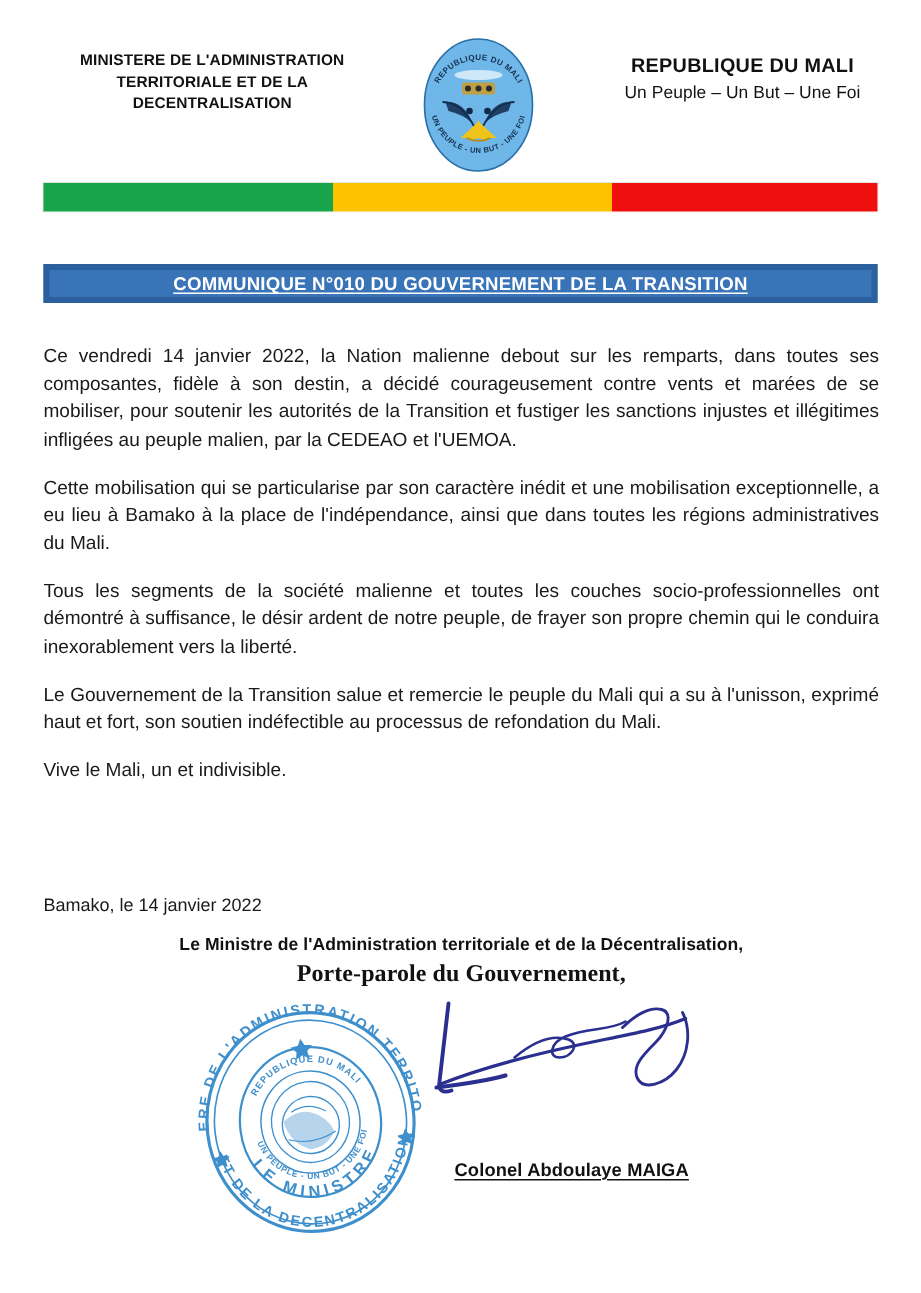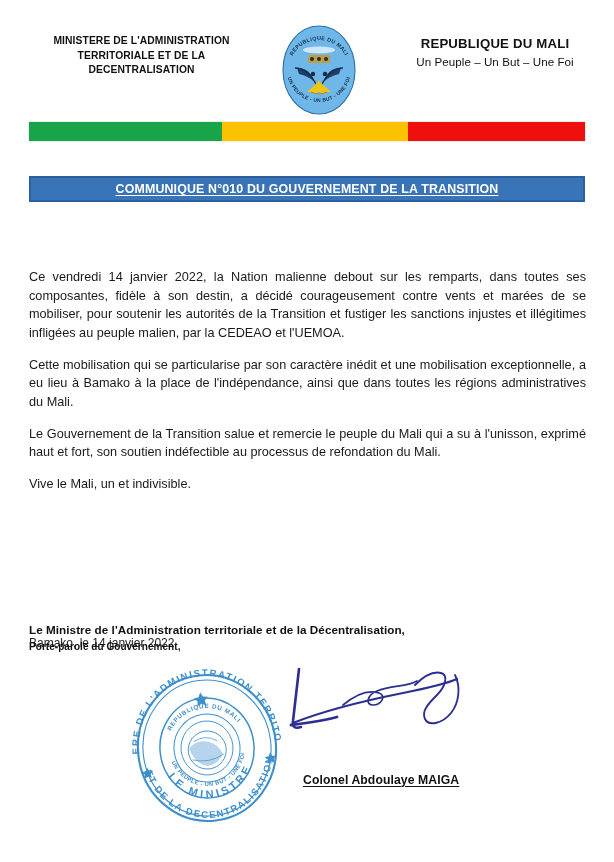--- a/index.html
+++ b/index.html
@@ -81,42 +81,41 @@
   .flag-yellow { flex: 0 0 186px; }
   .flag-red    { flex: 1 1 auto; }
 
   
   .title-banner {
     position: absolute;
     left: 29px;
     top: 176px;
     width: 556px;
     height: 26px;
-    border: 2px solid #22c55e;
+    border: 4px solid #22c55e;
     box-sizing: border-box;
     display: flex;
     align-items: center;
     justify-content: center;
   }
   .title-banner-text {
     color: #ffffff;
     font-size: 12.4px;
     font-weight: bold;
     letter-spacing: 0.15px;
     text-decoration: underline;
     text-underline-offset: 2px;
   }
 
   
   .body-text {
     position: absolute;
     left: 29px;
     top: 228px;
     width: 557px;
-    margin-top: 40px;
   }
   .para {
     font-size: 12.7px;
     line-height: 1.47;
     text-align: justify;
     text-justify: inter-word;
     margin: 0 0 13px 0;
     color: #1a1a1a;
   }
   .para:last-child { margin-bottom: 0; }
@@ -140,33 +139,35 @@
     font-size: 12px;
     color: #1a1a1a;
   }
 
   
   .sig-block {
     position: absolute;
     left: 29px;
     top: 623px;
     width: 557px;
+    text-align: center;
   }
   .sig-title-1 {
     font-size: 11.7px;
     font-weight: bold;
     color: #111;
     letter-spacing: 0.05px;
   }
   .sig-title-2 {
-    font-size: 10px;
+    font-size: 16px;
     font-weight: bold;
     color: #111;
     margin-top: 5px;
     letter-spacing: 0.05px;
+    font-family: Liberation Serif, serif;
   }
 
   
   .stamp {
     position: absolute;
     left: 123px;
     top: 668px;
     width: 168px;
     height: 160px;
     opacity: 0.92;
@@ -255,20 +256,21 @@
   <div class="flag-seg flag-red" style="background: rgb(240, 15, 15);"></div>
 </div>
 
 <div class="title-banner" style="background: rgb(58, 116, 184); border-color: rgb(43, 95, 158);">
   <span class="title-banner-text" style="color: rgb(255, 255, 255);">COMMUNIQUE N°010 DU GOUVERNEMENT DE LA TRANSITION</span>
 </div>
 
 <div class="body-text">
   <p class="para">Ce vendredi 14 janvier 2022, la Nation malienne debout sur les remparts, dans toutes ses composantes, fidèle à son destin, a décidé courageusement contre vents et marées de se mobiliser, pour soutenir les autorités de la Transition et fustiger les sanctions injustes et illégitimes infligées au peuple malien, par la CEDEAO et l'UEMOA.</p>
   <p class="para">Cette mobilisation qui se particularise par son caractère inédit et une mobilisation exceptionnelle, a eu lieu à Bamako à la place de l'indépendance, ainsi que dans toutes les régions administratives du Mali.</p>
+  <p class="para">Tous les segments de la société malienne et toutes les couches socio-professionnelles ont démontré à suffisance, le désir ardent de notre peuple, de frayer son propre chemin qui le conduira inexorablement vers la liberté.</p>
   <p class="para">Le Gouvernement de la Transition salue et remercie le peuple du Mali qui a su à l'unisson, exprimé haut et fort, son soutien indéfectible au processus de refondation du Mali.</p>
 
   <div class="closing">
     <div class="closing-line">Vive le Mali, un et indivisible.</div>
   </div>
 
   <div class="place-date">Bamako, le 14 janvier 2022</div>
 </div>
 
 <div class="sig-block">

